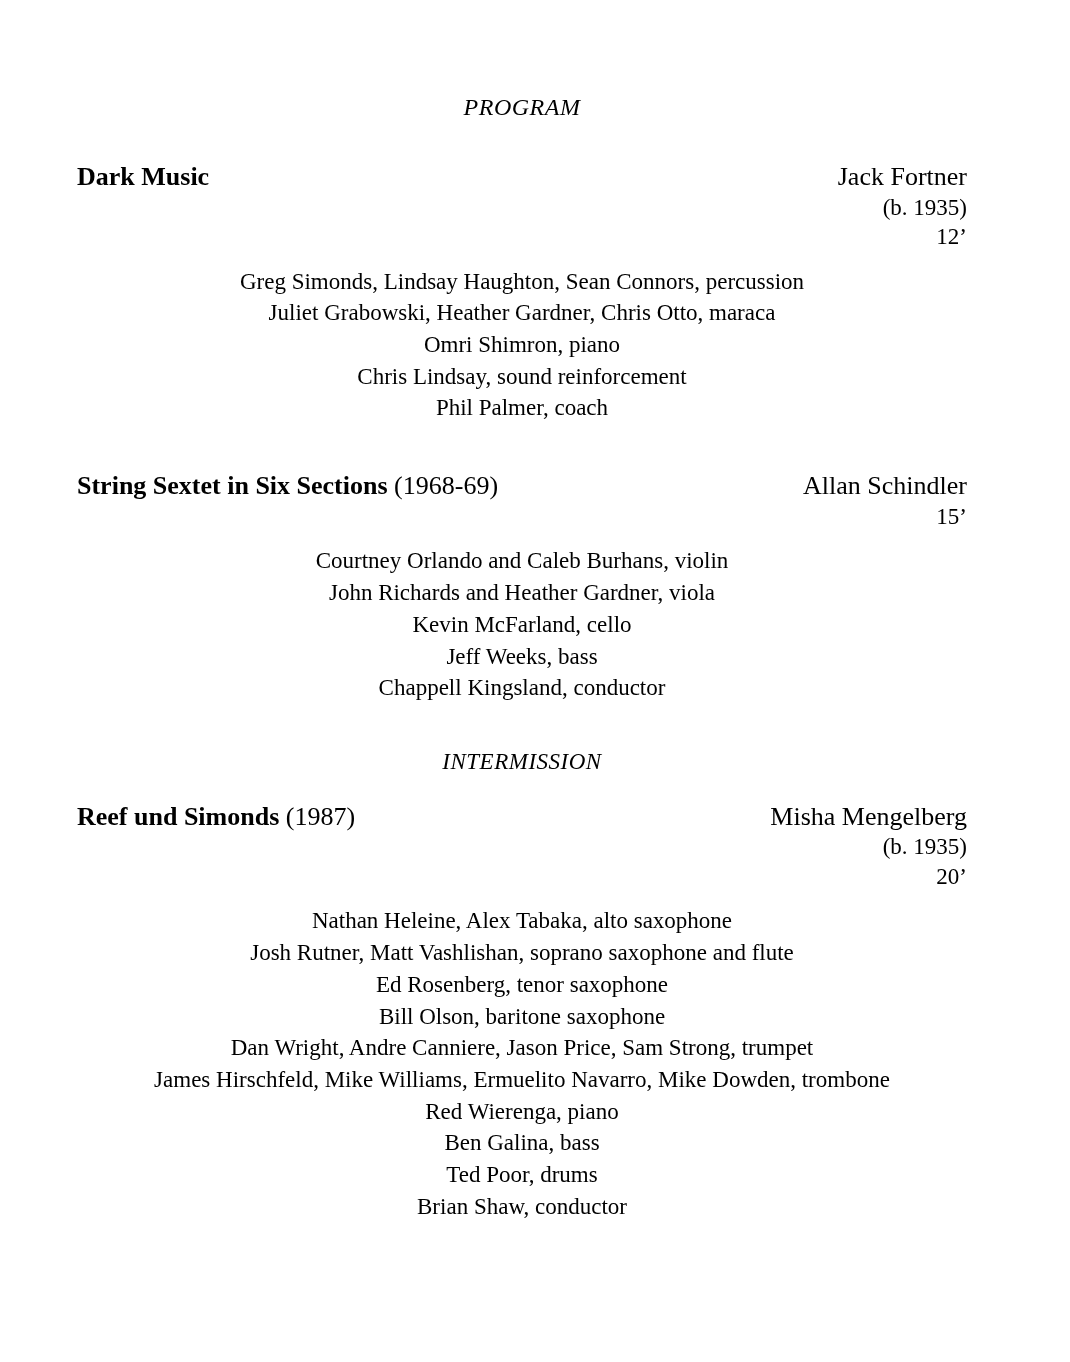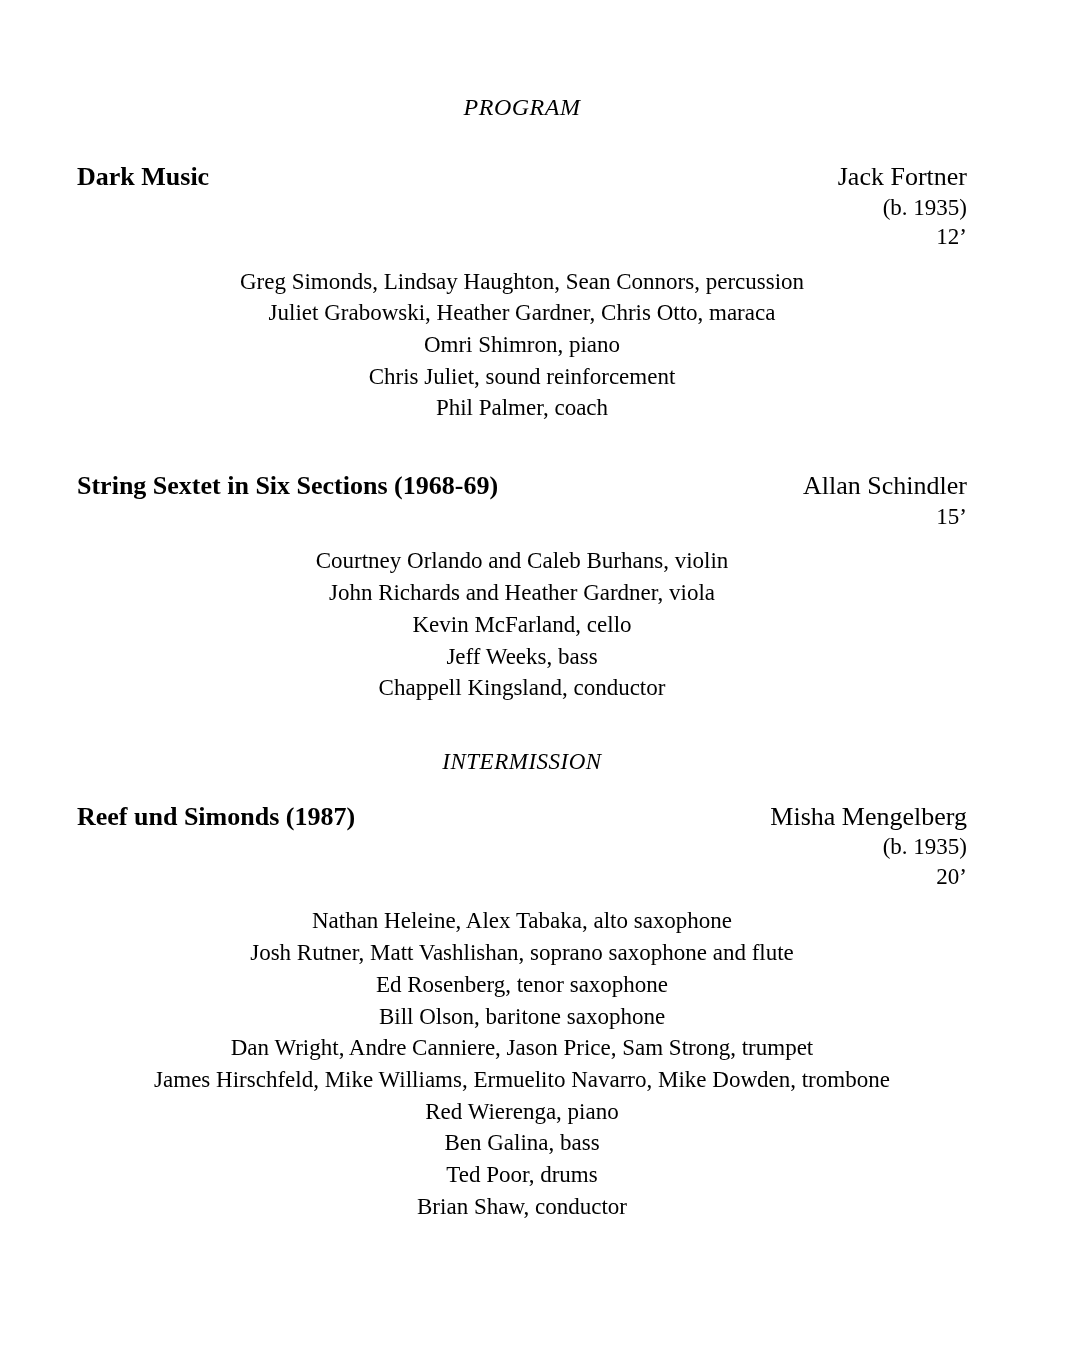--- a/index.html
+++ b/index.html
@@ -52,21 +52,21 @@
     align-items: flex-start;
     width: 100%;
   }
   .work-title {
     font-size: 26px;
     font-weight: bold;
     line-height: 1.18;
     white-space: nowrap;
   }
   .work-year {
-    font-weight: bold;
+    font-weight: normal;
   }
   .work-credit {
     text-align: right;
     font-size: 26px;
     line-height: 1.18;
     white-space: nowrap;
   }
   .composer {
     display: block;
   }
@@ -103,21 +103,21 @@
         <div class="work-credit">
           <span class="composer">Jack Fortner</span>
           <span class="born">(b. 1935)</span>
           <span class="duration">12’</span>
         </div>
       </div>
       <div class="performers">
         <div class="performer-line">Greg Simonds, Lindsay Haughton, Sean Connors, percussion</div>
         <div class="performer-line">Juliet Grabowski, Heather Gardner, Chris Otto, maraca</div>
         <div class="performer-line">Omri Shimron, piano</div>
-        <div class="performer-line">Chris Juliet, sound reinforcement</div>
+        <div class="performer-line">Chris Lindsay, sound reinforcement</div>
         <div class="performer-line">Phil Palmer, coach</div>
       </div>
     </div>
 
     <div class="spacer-sm"></div>
 
     <div class="work">
       <div class="work-head">
         <div class="work-title">
           <span>String Sextet in Six Sections</span> <span class="work-year">(1968-69)</span>

